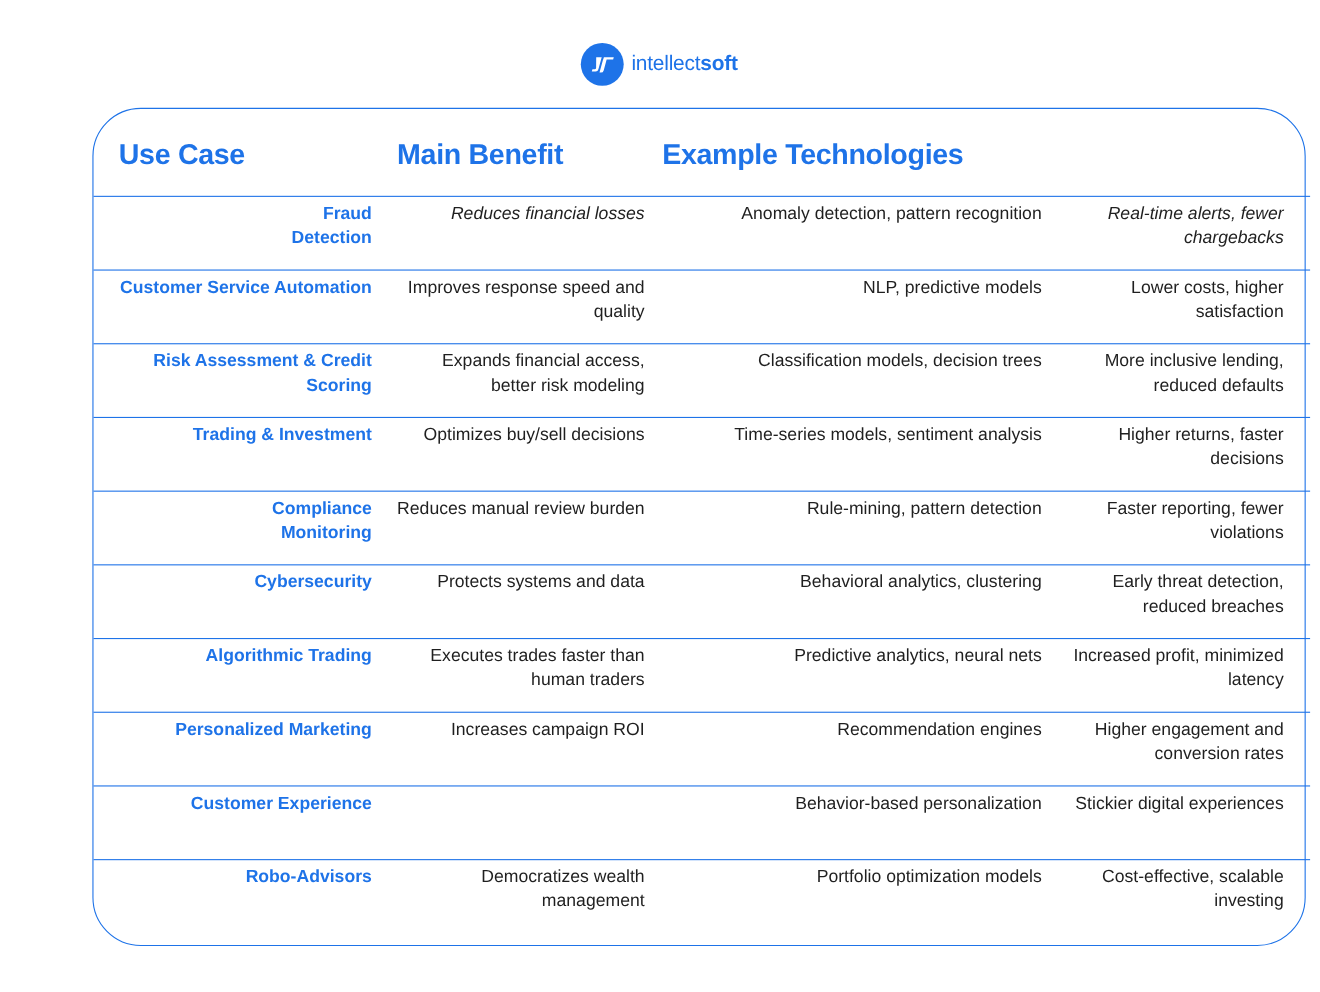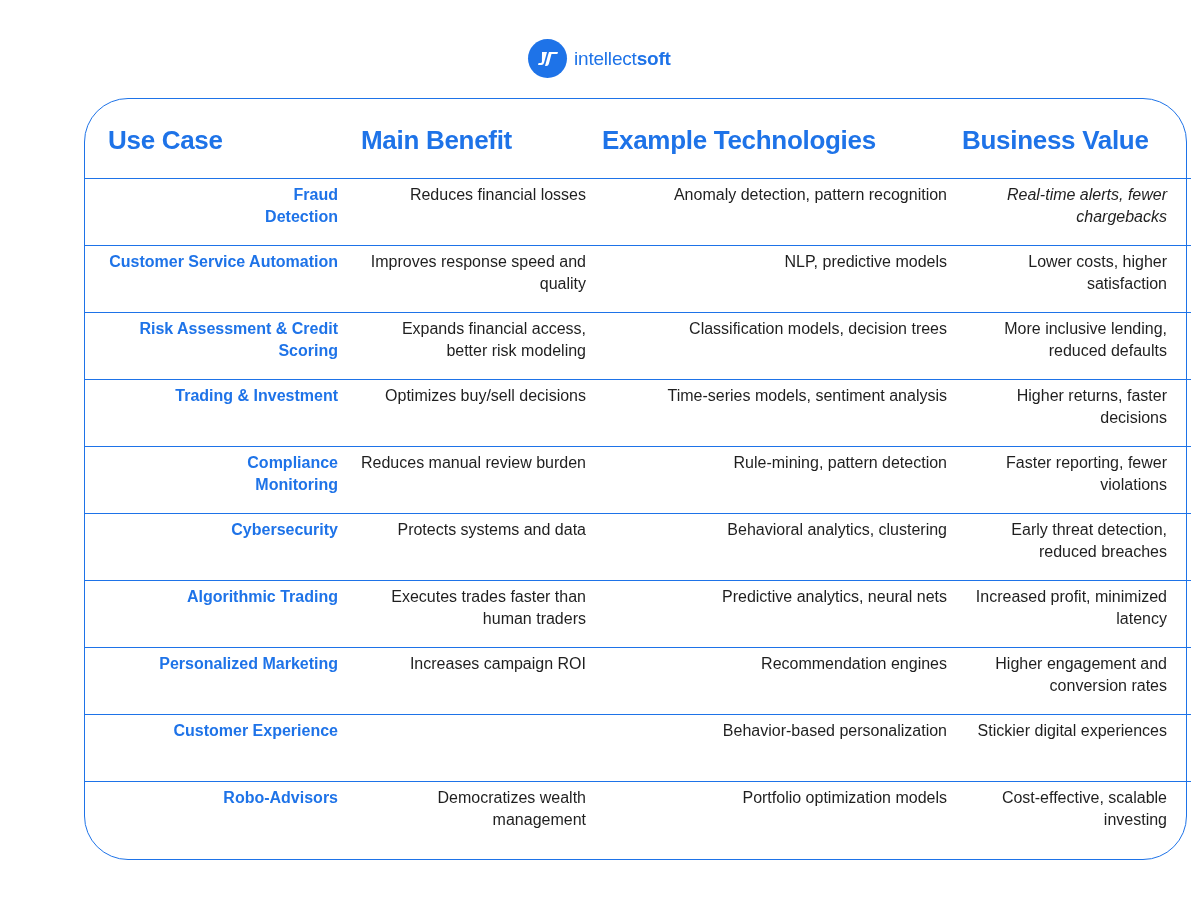--- a/index.html
+++ b/index.html
@@ -34,27 +34,26 @@
     </svg>
   </div>
   <div class="logo-text"><span>intellect</span><b>soft</b></div>
 </div>
 
 <div class="card">
   <div class="header">
     <div class="hcell" style="left:23px">Use Case</div>
     <div class="hcell" style="left:276px">Main Benefit</div>
     <div class="hcell" style="left:517px">Example Technologies</div>
-    <div class="hcell" style="left:877px">Business Value</div>
   </div>
   <div id="rows">
       <div class="row" style="top: 79px;">
         <div class="cell c0" style="white-space: pre-line;">Fraud
 Detection</div>
-        <div class="cell c1" style="white-space: pre-line;">Reduces financial losses</div>
+        <div class="cell c1" style="white-space: pre-line; font-style: italic;">Reduces financial losses</div>
         <div class="cell c2" style="white-space: pre-line;">Anomaly detection, pattern recognition</div>
         <div class="cell c3" style="white-space: pre-line; font-style: italic;">Real-time alerts, fewer chargebacks</div>
       </div>
       <div class="row" style="top: 146px;">
         <div class="cell c0" style="white-space: pre-line;">Customer Service Automation</div>
         <div class="cell c1" style="white-space: pre-line;">Improves response speed and quality</div>
         <div class="cell c2" style="white-space: pre-line;">NLP, predictive models</div>
         <div class="cell c3" style="white-space: pre-line;">Lower costs, higher satisfaction</div>
       </div>
       <div class="row" style="top: 213px;">

